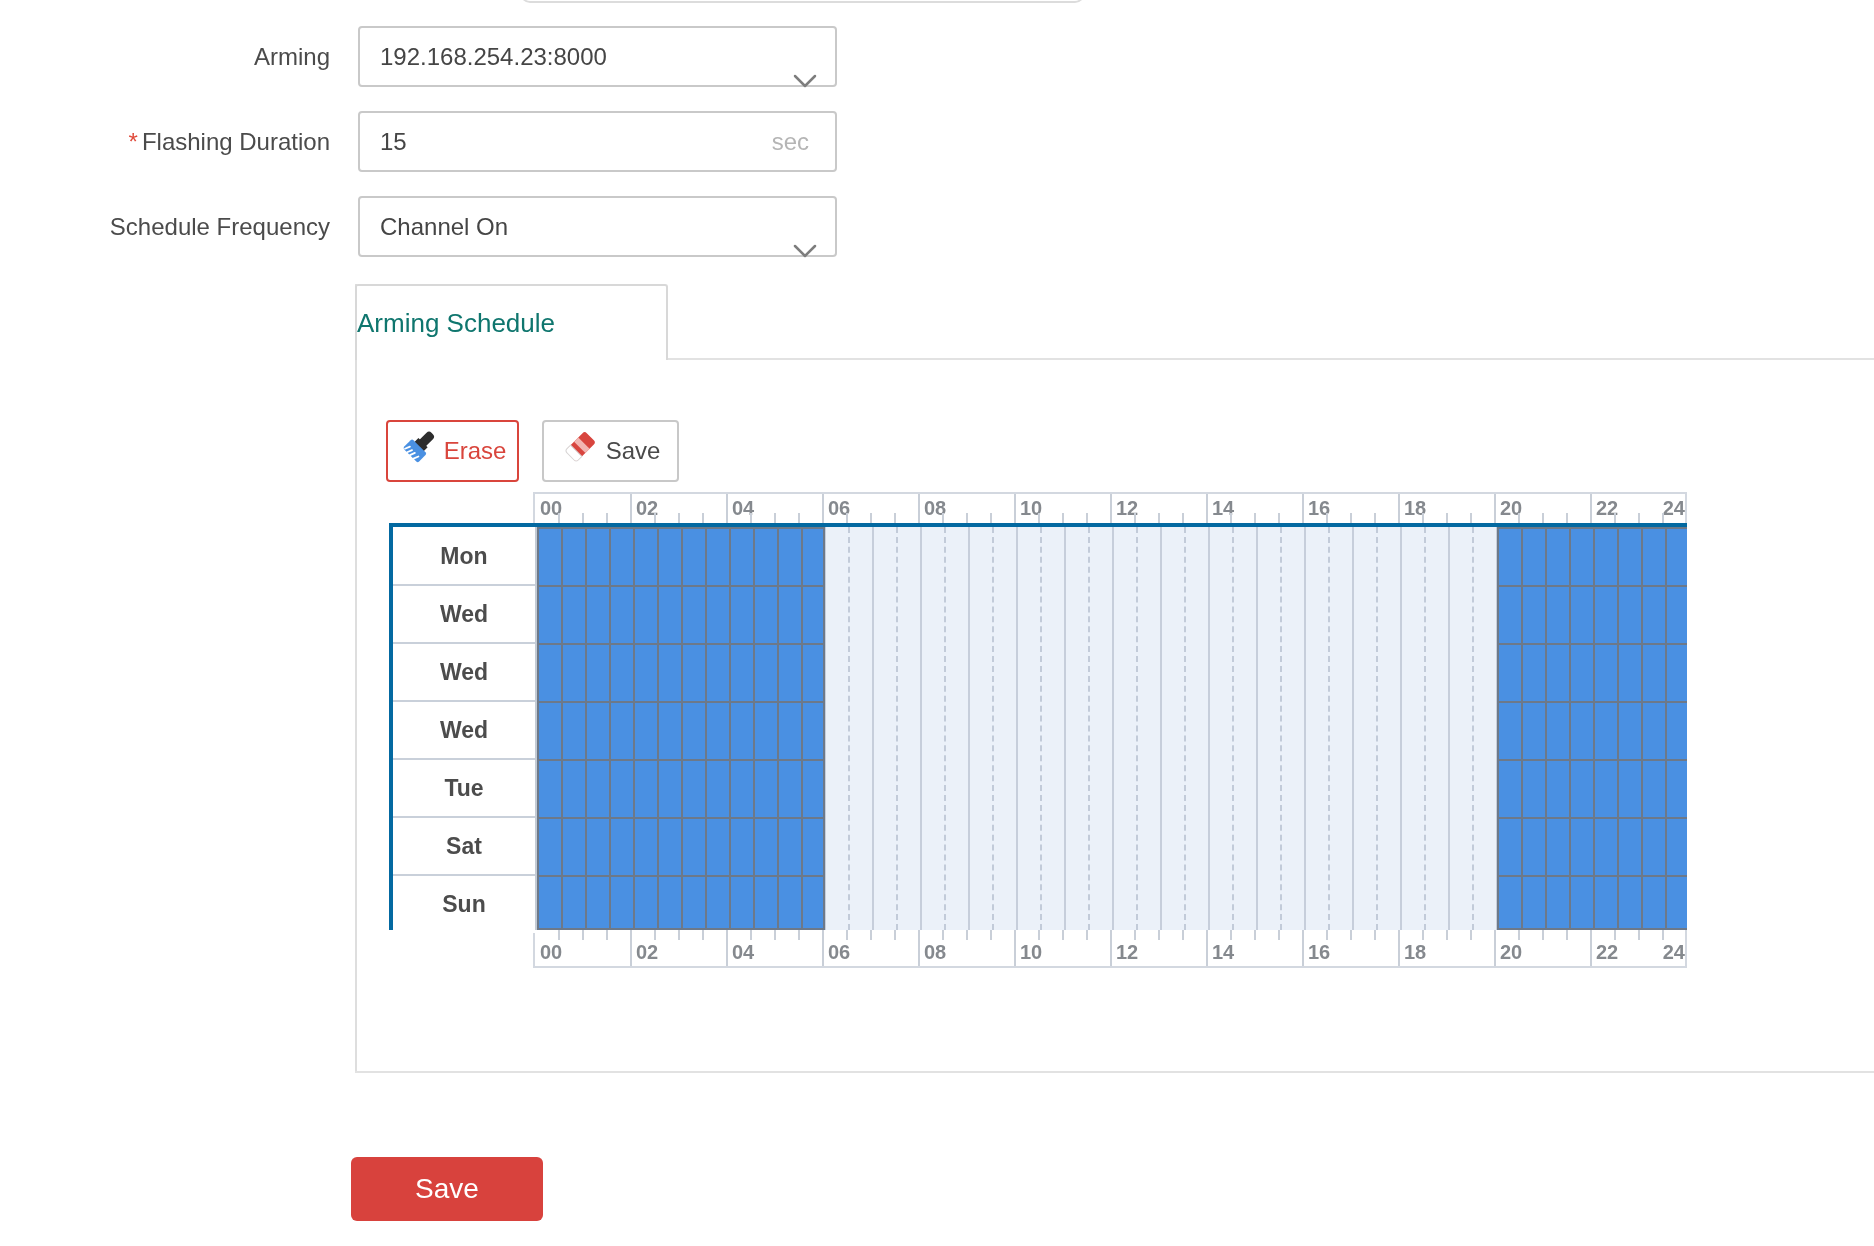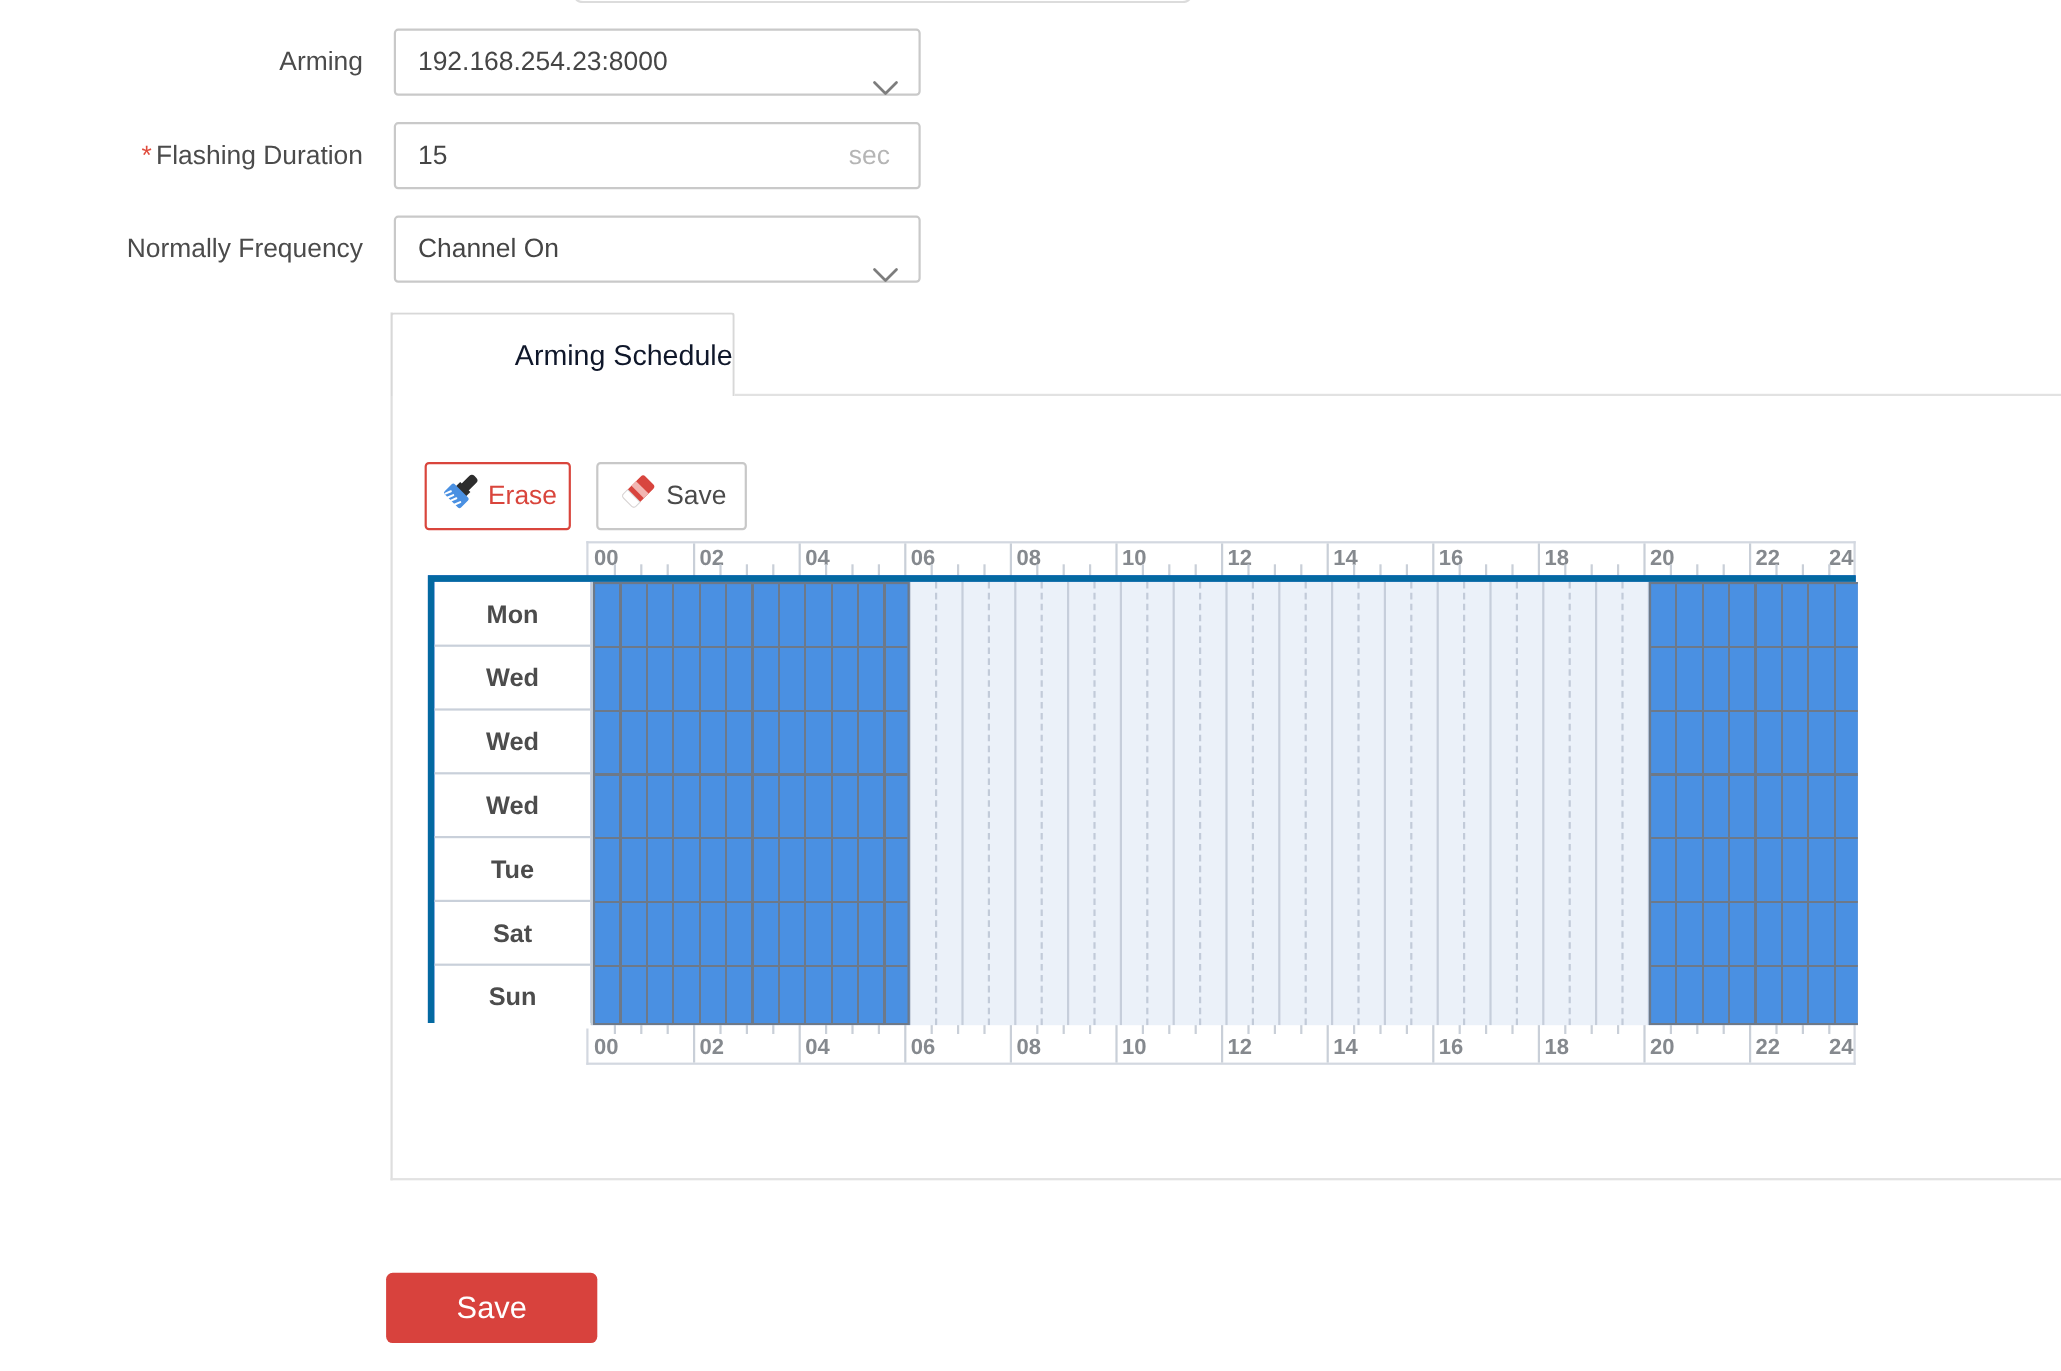--- a/index.html
+++ b/index.html
@@ -19,38 +19,38 @@
     line-height: 57px; padding-left: 20px; position: absolute; }
   .control .chev { position: absolute; right: 18px; top: 23px; }
   .unit-suffix { position: absolute; right: 26px; top: 0; line-height: 57px; color: #b5b5b5; font-size: 24px; }
 
   
   .panel-left-border  { left: 355px; top: 284px; width: 2px;  height: 789px; background: #dedede; }
   .panel-top-border   { left: 668px; top: 358px; width: 1206px; height: 2px; background: #e2e2e2; }
   .panel-bottom-border{ left: 355px; top: 1071px; width: 1519px; height: 2px; background: #e2e2e2; }
   .tab { left: 355px; top: 284px; width: 313px; height: 76px; background: #fff;
     border: 2px solid #d8d8d8; border-bottom: none; border-radius: 3px 3px 0 0;
-    text-align: right; line-height: 74px; font-size: 26px; color: #0f172a; }
+    text-align: left; line-height: 74px; font-size: 26px; color: #0f766e; }
 
   
   .tool-btn { position: absolute; top: 420px; height: 62px; border-radius: 4px; background: #fff;
     display: flex; align-items: center; justify-content: center; gap: 9px; font-size: 24px; cursor: pointer; }
   .draw-btn  { left: 386px; width: 133px; border: 2px solid #d9453c; color: #d9453c; }
   .erase-btn { left: 542px; width: 137px; border: 2px solid #c8c8c8; color: #4a4a4a; }
 
   
   #schedule-grid { left: 389px; top: 492px; width: 1298px; height: 476px; position: absolute; font-weight: bold; }
   .scale { position: absolute; background: #fff; border: 2px solid #d3d8e0; }
   .scale-top    { left: 144px; top: 0;     width: 1154px; height: 32px; border-bottom: none; }
   .scale-bottom { left: 144px; top: 438px; width: 1154px; height: 38px; border-top: none; }
   .hour-label { position: absolute; font-size: 20px; color: #85898e; white-space: nowrap; }
   .scale-hline { position: absolute; width: 2px; top: 0; bottom: 0; background: #c9cfd8; }
   .tick { position: absolute; width: 2px; height: 10px; background: #c9cfd8; }
   .rows-box { position: absolute; left: 0; top: 31px; width: 1298px; height: 407px;
-    border: 6px solid #0369a1; background: #1d4ed8; }
+    border: 4px solid #0369a1; background: #a3a3a3; }
   .day-cell { position: absolute; left: 0; width: 142px; height: 58px; background: #fff;
     text-align: center; line-height: 58px; font-size: 23px; color: #4c4c4c; }
   .row-sep { position: absolute; left: 0; width: 1294px; height: 2px; background: #c9d0da; }
   .track { position: absolute; left: 142px; top: 0; width: 1152px; height: 403px;
     background: #ebf1f9; border-left: 2px solid #c3cbd5; overflow: hidden; cursor: crosshair; }
   .vline { position: absolute; top: 0; bottom: 0; width: 2px; background: #c6cedb; }
   .vline-dash { position: absolute; top: 0; bottom: 0; width: 0; border-left: 2px dashed #c2cbd9; }
   .sel-block { position: absolute; top: 0; height: 403px; border: 2px solid #6d7989;
     background-color: #4a90e2;
     background-image:
@@ -81,21 +81,21 @@
 
 <div class="abs" style="left:0; top:111px;">
   <div class="form-label"><span class="req-mark">*</span><span>Flashing Duration</span></div>
 </div>
 <div class="control" style="top:111px;">
   <span>15</span>
   <span class="unit-suffix">sec</span>
 </div>
 
 <div class="abs" style="left:0; top:196px;">
-  <div class="form-label"><span>Normally Frequency</span></div>
+  <div class="form-label"><span>Schedule Frequency</span></div>
 </div>
 <div class="control" style="top:196px;">
   <span>Channel On</span>
   <span class="chev">
     <svg width="24" height="14" viewBox="0 0 24 14">
         <polyline points="2,2 12,12 22,2" fill="none" stroke="#7d7d7d" stroke-width="2.5" stroke-linecap="round" stroke-linejoin="round"></polyline>
       </svg>
   </span>
 </div>
 

